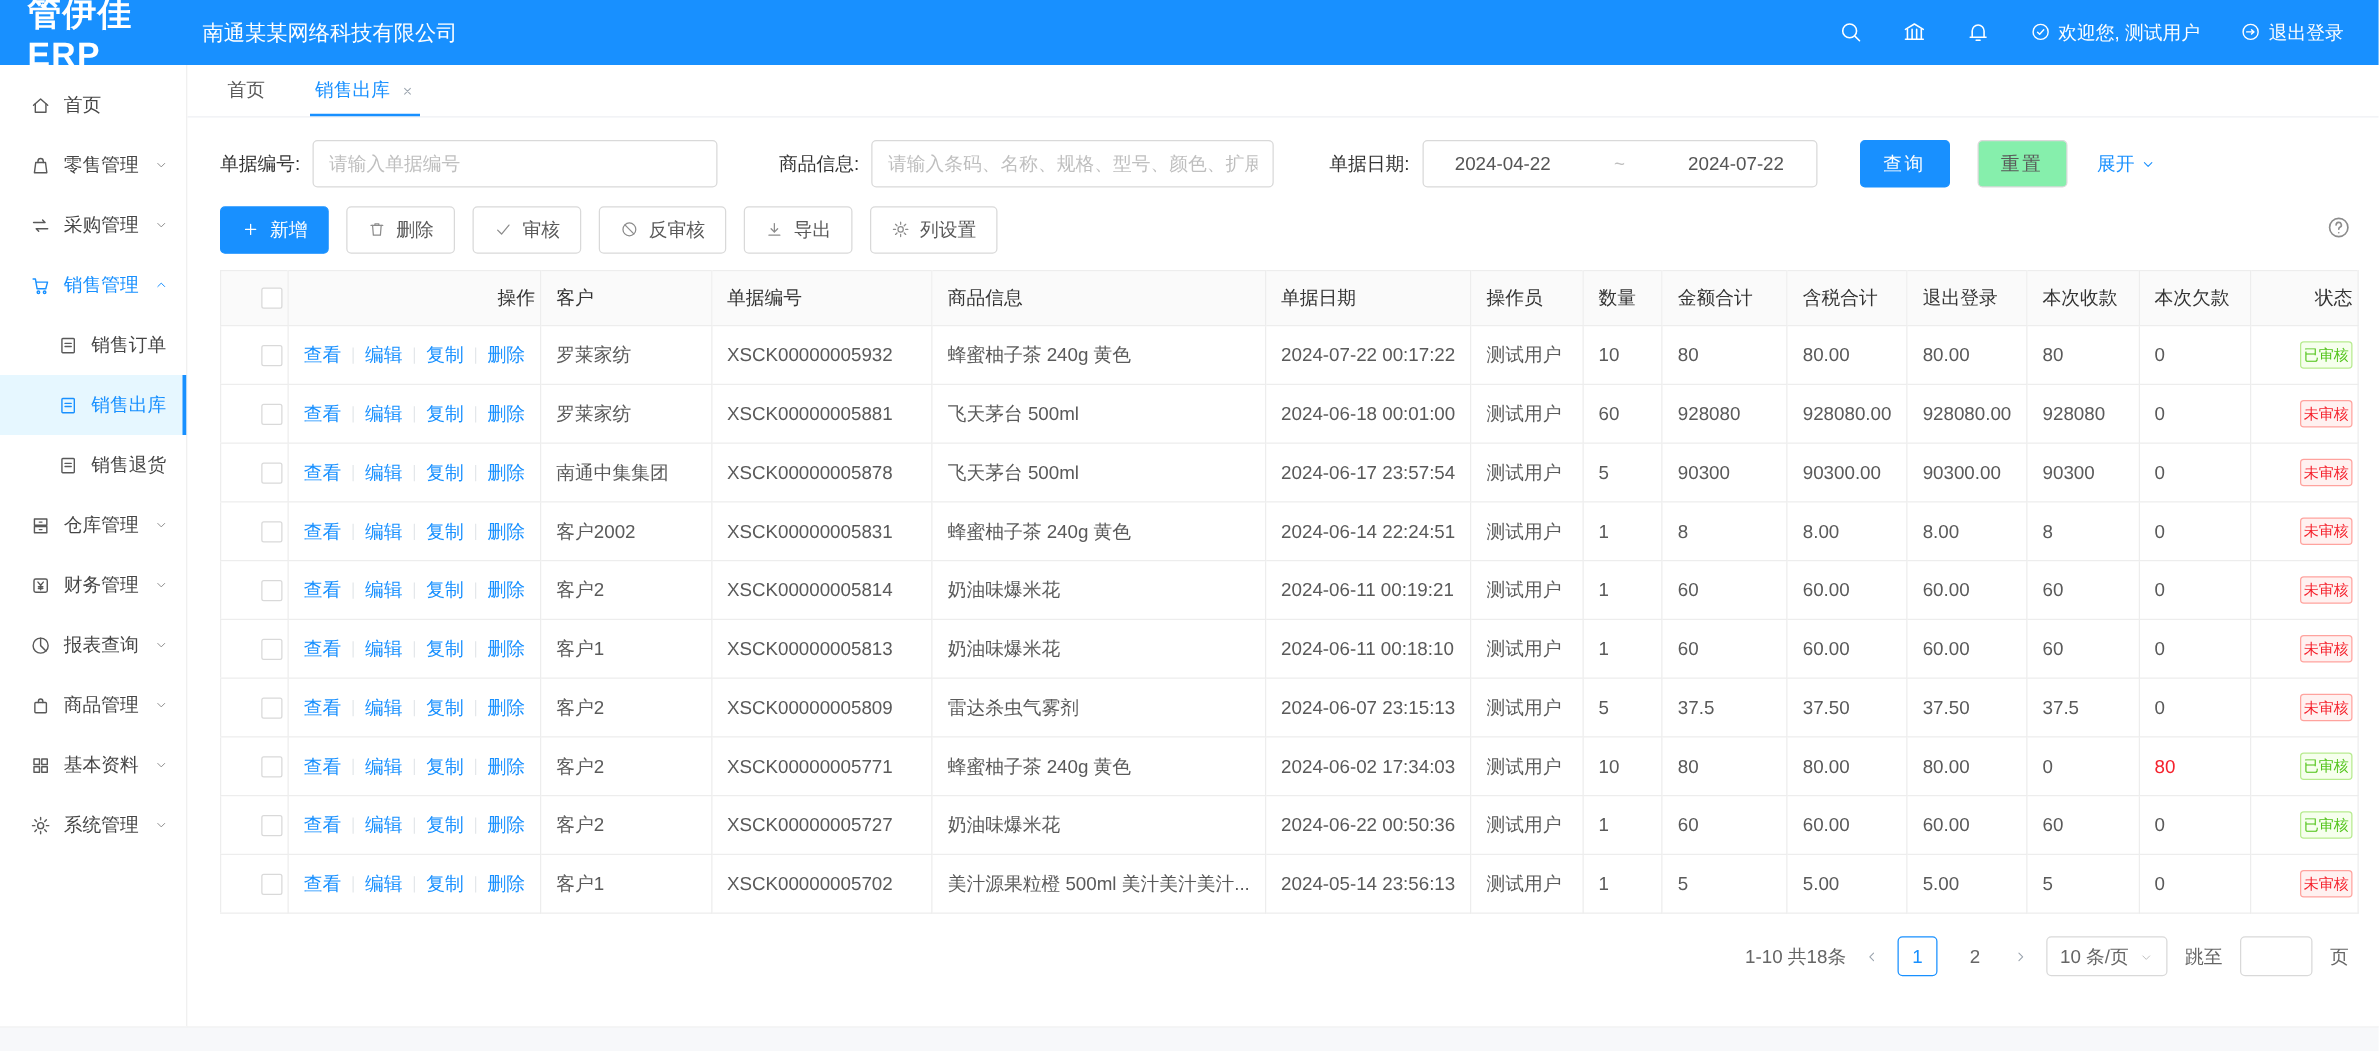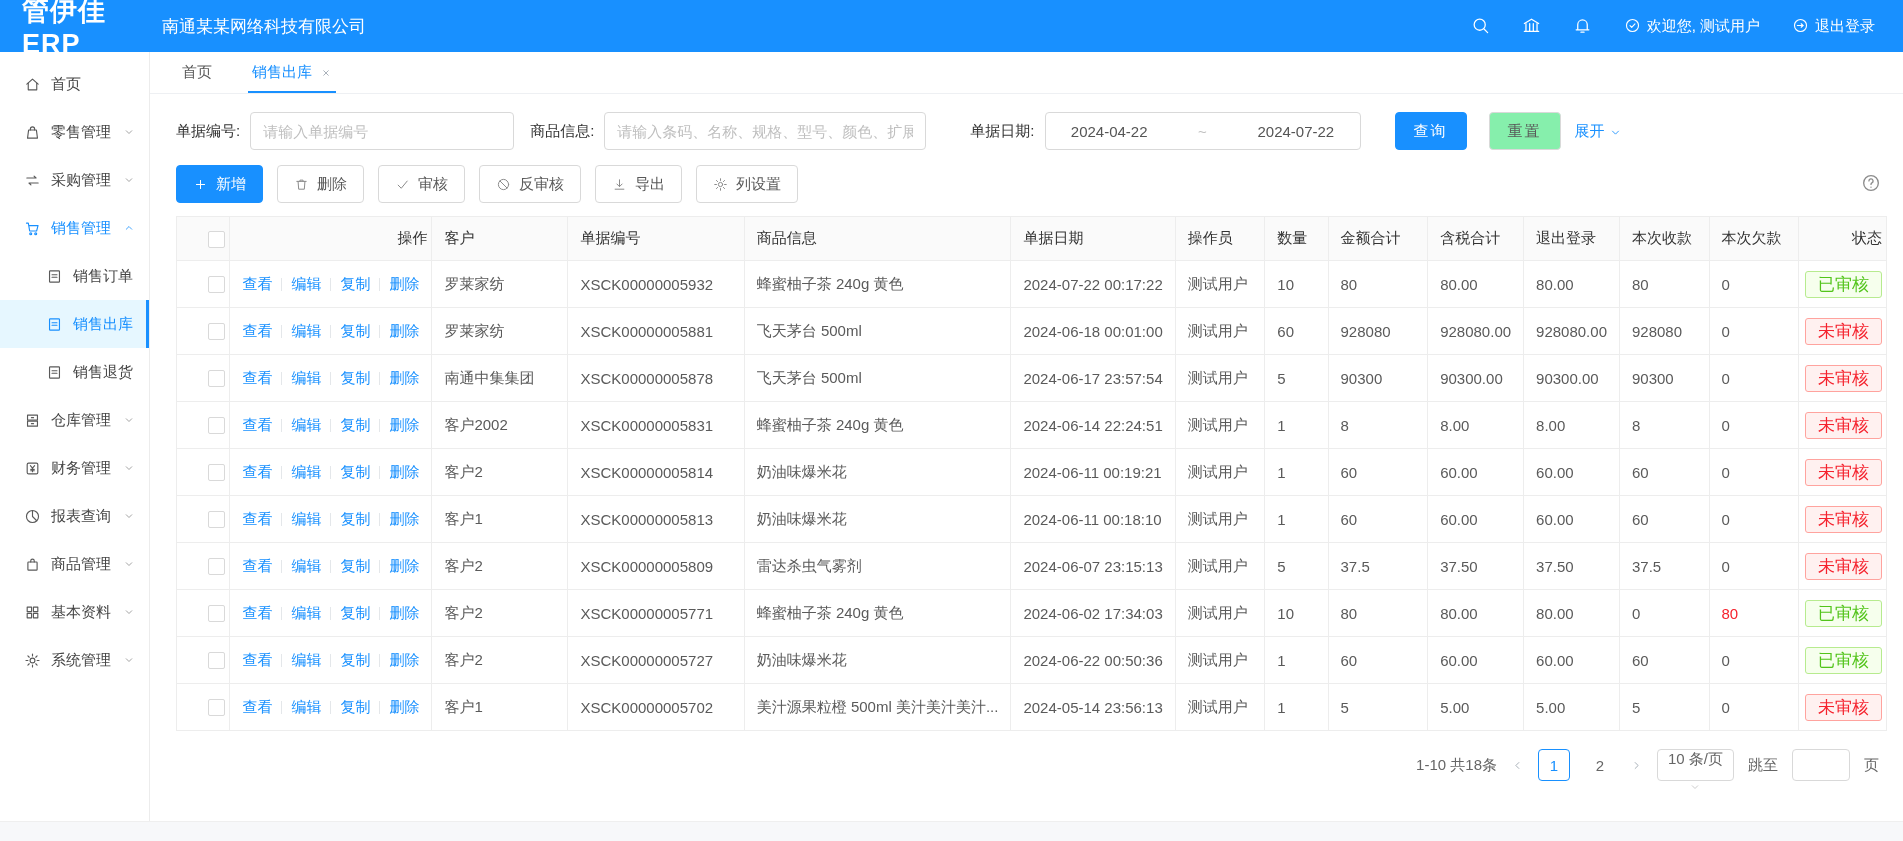--- a/index.html
+++ b/index.html
@@ -40,30 +40,30 @@
   .tab.active::after { content:""; position:absolute; left:-4px; right:-4px; bottom:0; height:2px; background:#1890ff; }
   .tab .close { font-size:12px; color:#9aa3ad; }
 
   
   .content { padding:18px 16px 0 26px; flex:1; }
   .filters { display:flex; align-items:center; height:38px; margin-bottom:14px; }
   .flabel { color:#333; margin-right:10px; white-space:nowrap; }
   .finput { height:38px; border:1px solid #d9d9d9; border-radius:4px; padding:0 12px; font-size:15px;
             color:#555; outline:none; font-family:inherit; }
   .finput::placeholder { color:#bfbfbf; }
-  .w300 { width:264px; margin-right:16px; }
+  .w300 { width:324px; margin-right:49px; }
   .w322 { width:322px; margin-right:44px; }
   .daterange { width:316px; height:38px; border:1px solid #d9d9d9; border-radius:4px; display:flex;
                align-items:center; justify-content:space-around; color:#555; cursor:pointer; margin-right:34px; }
   .daterange .tilde { color:#bfbfbf; }
   .btn { height:38px; padding:0 18px; border:1px solid #d9d9d9; background:#86efac; border-radius:4px;
          font-size:15px; color:#595959; cursor:pointer; font-family:inherit; letter-spacing:2px; }
   .btn.primary { background:#1890ff; border-color:#1890ff; color:#fff; }
   .btn + .btn { margin-left:22px; }
-  .expand { color:#1890ff; margin-left:14px; cursor:pointer; display:flex; align-items:center; gap:4px; }
+  .expand { color:#1890ff; margin-left:24px; cursor:pointer; display:flex; align-items:center; gap:4px; }
   .expand .ic { font-size:13px; }
 
   .toolbar { display:flex; align-items:center; height:40px; margin-bottom:12px; }
   .tbtn { height:38px; padding:0 16px; border:1px solid #d9d9d9; background:#fff; border-radius:4px;
           font-size:15px; color:#595959; cursor:pointer; display:flex; align-items:center; gap:8px;
           margin-right:14px; font-family:inherit; }
   .tbtn .ic { font-size:15px; color:#8c8c8c; }
   .tbtn.primary { background:#1890ff; border-color:#1890ff; color:#fff; }
   .tbtn.primary .ic { color:#fff; }
   .help { margin-left:auto; color:#8c8c8c; font-size:20px; cursor:pointer; margin-right:6px; }
@@ -73,34 +73,34 @@
   th, td { border-right:1px solid #ededed; border-bottom:1px solid #ededed; padding:0 12px;
            font-weight:normal; text-align:left; font-size:15px; overflow:hidden; white-space:nowrap;
            text-overflow:ellipsis; }
   thead th { height:44px; background:#fafafa; color:#333; }
   tbody td { height:47px; color:#5a5a5a; }
   th.c, td.c { text-align:right; padding:0 4px; }
   .cb { width:17px; height:17px; border:1px solid #d9d9d9; border-radius:2px; background:#fff;
         display:inline-block; vertical-align:middle; cursor:pointer; }
   td.acts a { color:#1890ff; cursor:pointer; text-decoration:none; }
   .sep { display:inline-block; width:0; border-left:1px solid #e4e7ea; height:13px; margin:0 9px; vertical-align:-2px; }
-  .badge { display:inline-block; font-size:17px; padding:4px 12px; border-radius:3px; line-height:1; }
+  .badge { display:inline-block; font-size:12px; padding:4px 2px; border-radius:3px; line-height:1; }
   .badge.approved { color:#52c41a; background:#f6ffed; border:1px solid #b7eb8f; }
   .badge.unapproved { color:#f5222d; background:#fff1f0; border:1px solid #ffa39e; }
   td.red { color:#f5222d; }
 
   
   .pagination { display:flex; align-items:center; justify-content:flex-end; gap:14px; margin:18px 8px 0 0;
                 color:#666; font-size:15px; }
   .pg-arrow { color:#9aa3ad; font-size:13px; cursor:pointer; display:flex; }
   .pg-num { min-width:32px; height:32px; display:flex; align-items:center; justify-content:center;
             border-radius:4px; cursor:pointer; }
   .pg-num.cur { border:1px solid #1890ff; color:#1890ff; }
   .pg-size { height:32px; border:1px solid #d9d9d9; border-radius:4px; padding:0 10px; display:flex;
-             align-items:center; gap:8px; cursor:pointer; color:#666;flex-direction:column; }
+             align-items:center; gap:8px; cursor:pointer; color:#666; }
   .pg-size .ic { font-size:12px; color:#bfbfbf; }
   .pg-jump-input { width:58px; height:32px; border:1px solid #d9d9d9; border-radius:4px; outline:none; padding:0 8px; font-size:15px; }
   .footerstrip { height:20px; background:#f7f8fa; border-top:1px solid #efefef; }
 </style>
 </head>
 <body>
 
 <header class="topbar">
   <div class="logo">管伊佳ERP</div>
   <div class="company">南通某某网络科技有限公司</div>

